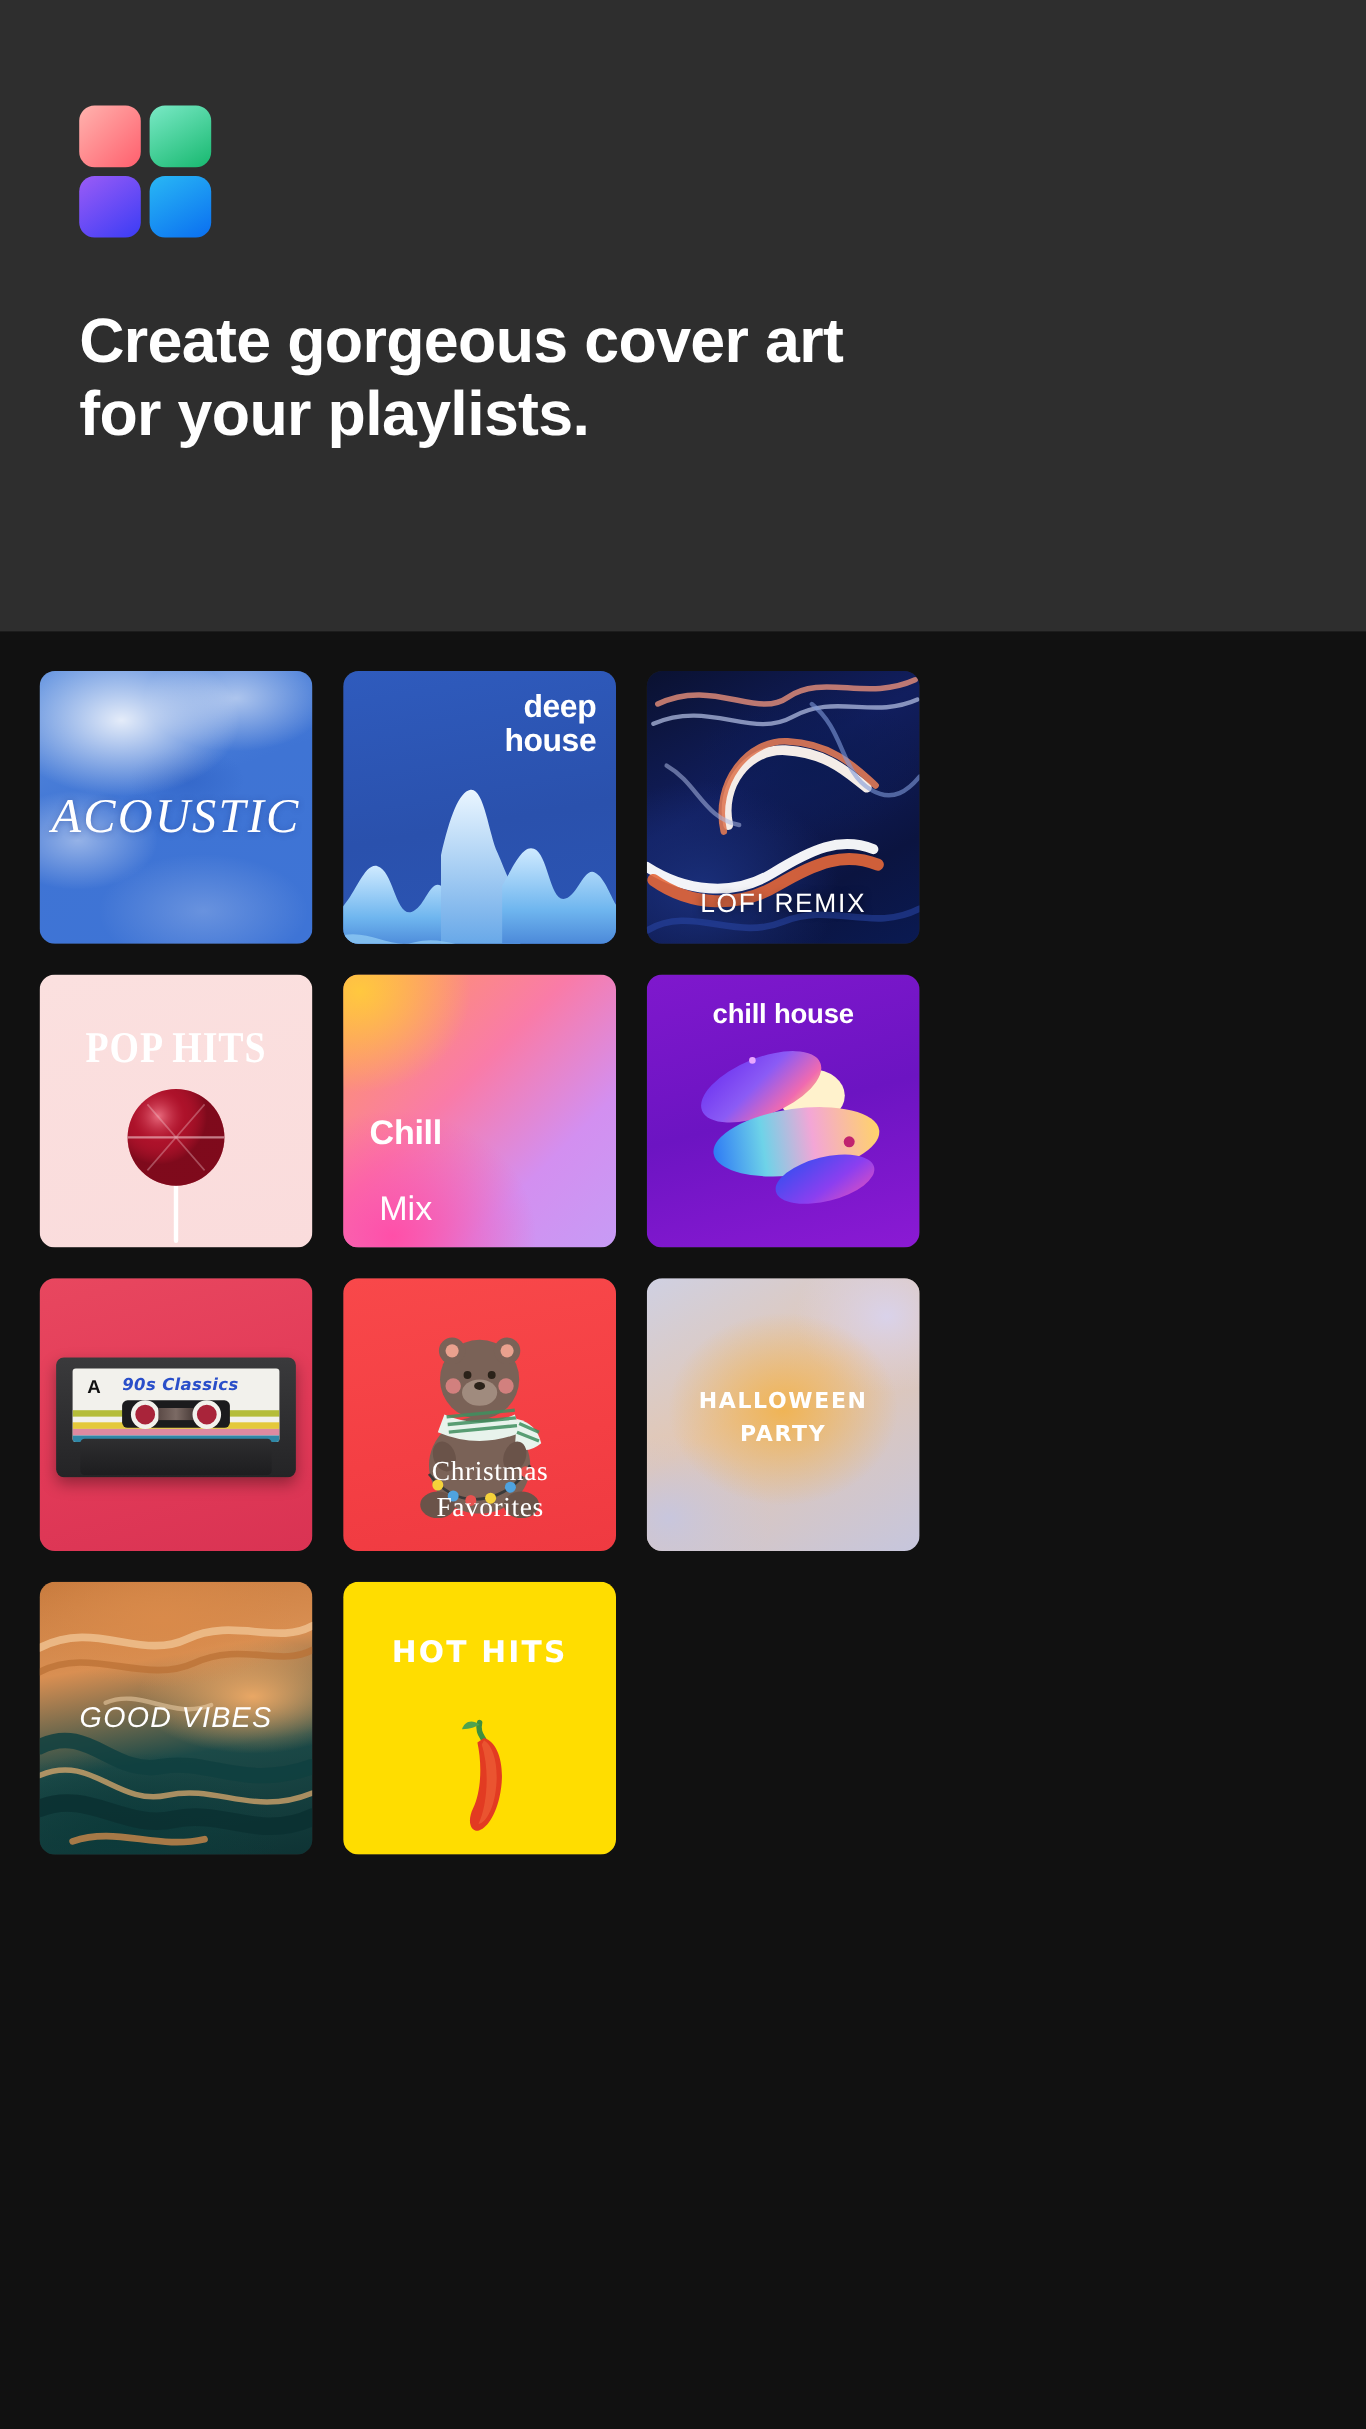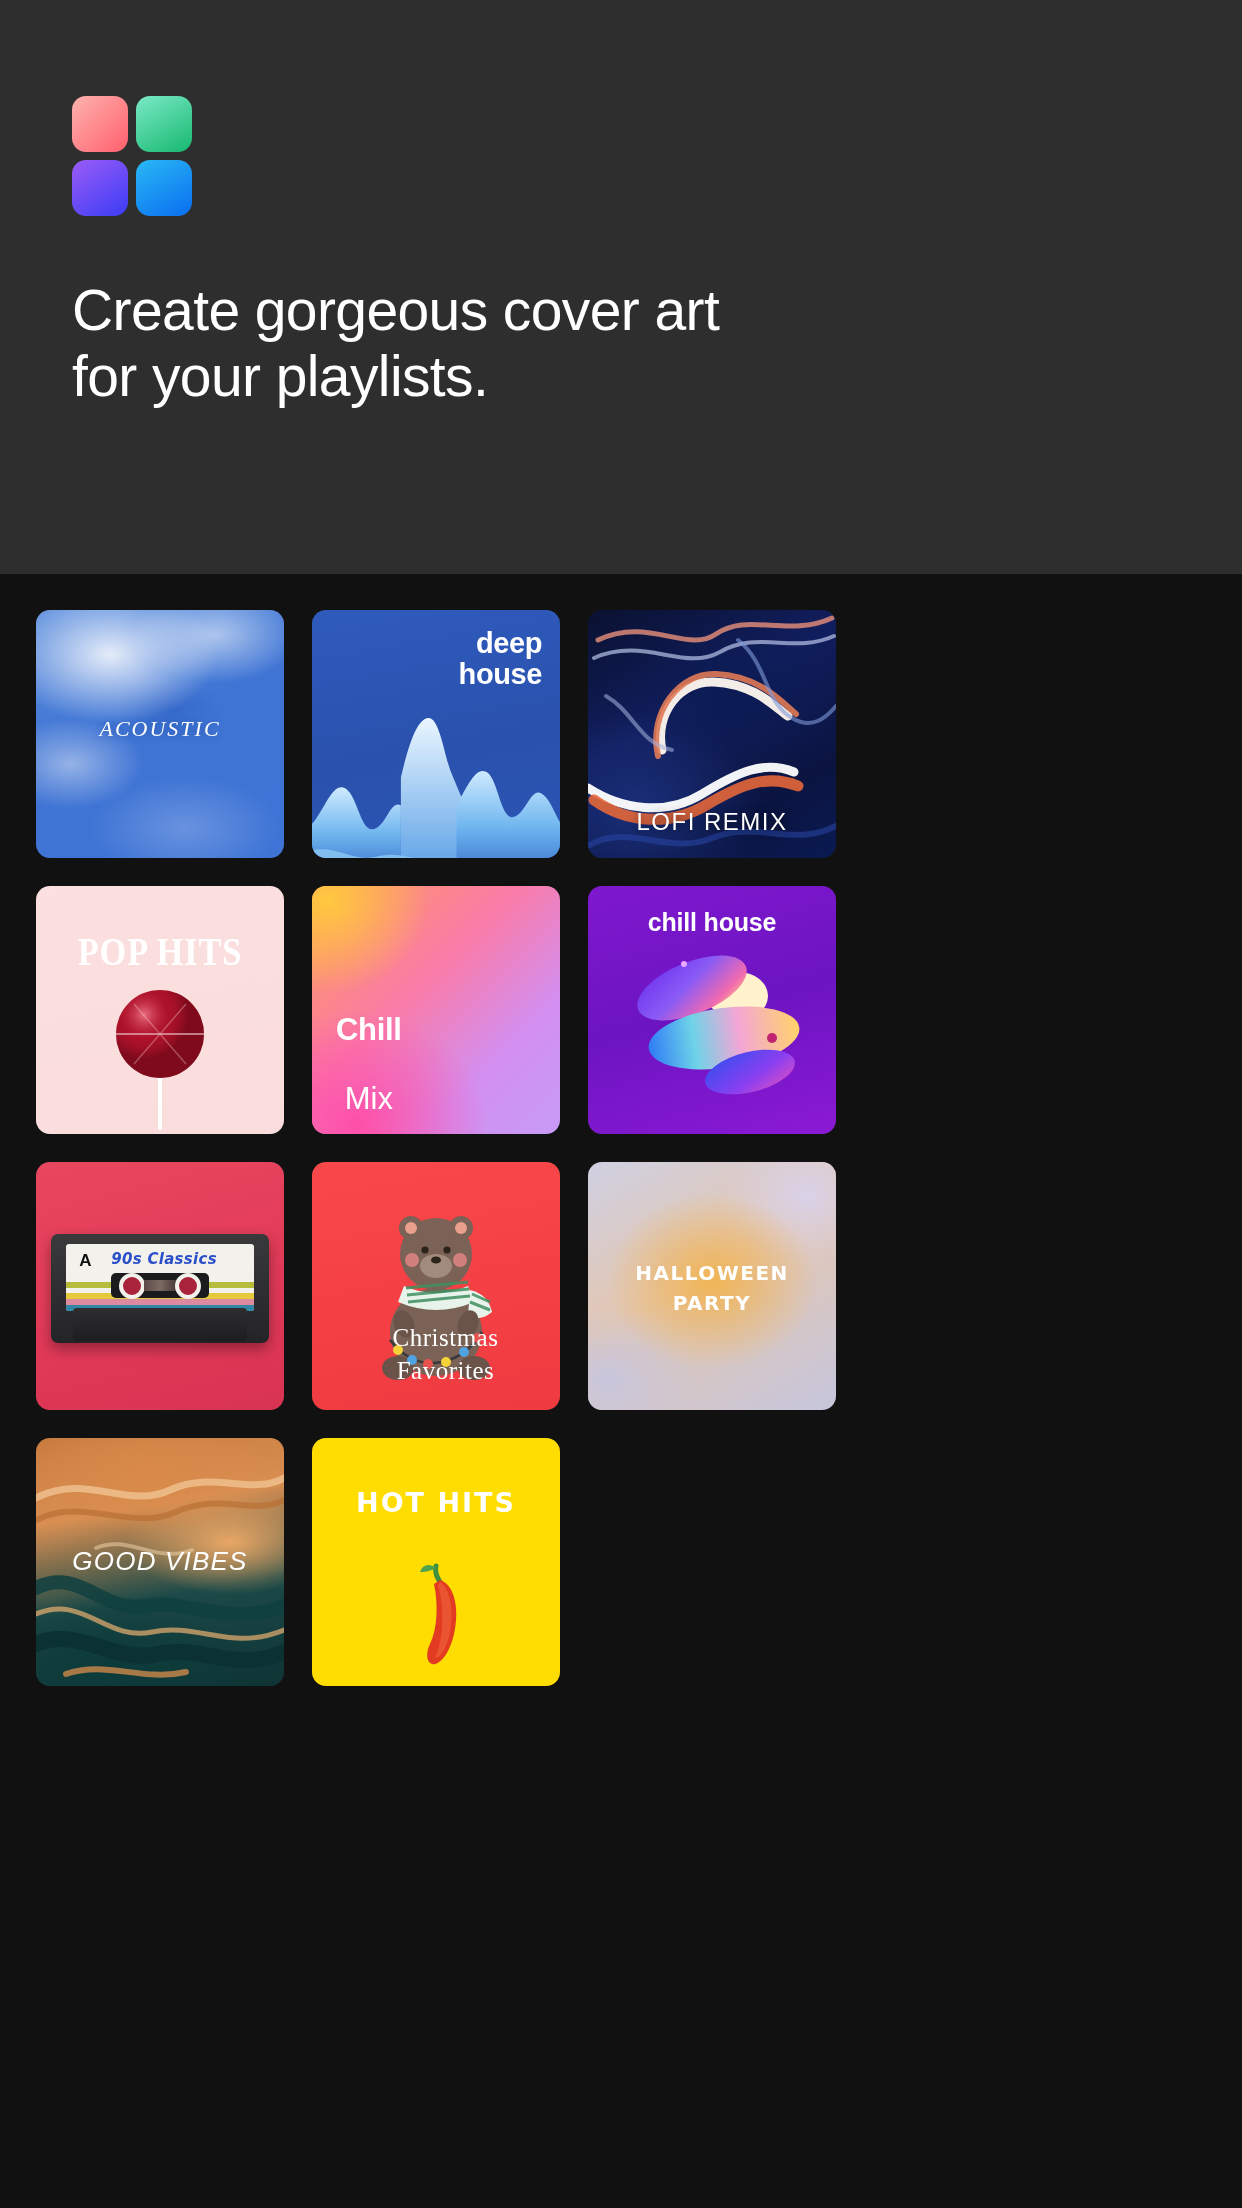--- a/index.html
+++ b/index.html
@@ -29,21 +29,21 @@
   .lt1 { background:linear-gradient(135deg,#ffb3ae 0%,#ff5f6d 100%); }
   .lt2 { background:linear-gradient(150deg,#7ae9c6 0%,#17b86f 100%); }
   .lt3 { background:linear-gradient(145deg,#9b5cf6 0%,#3a3cf5 100%); }
   .lt4 { background:linear-gradient(150deg,#29b8f5 0%,#0a6ef0 100%); }
 
   .headline {
     margin-top:62px;
     color:#ffffff;
     font-size:57px;
     line-height:1.15;
-    font-weight:400;
+    font-weight:700;
     letter-spacing:-0.6px;
     max-width:800px;
   }
   .headline .ln { display:block; }
 
   
   .grid {
     display:grid;
     grid-template-columns:repeat(3, 248px);
     gap:28px;
@@ -79,21 +79,21 @@
       radial-gradient(ellipse 52% 30% at 72% 10%, rgba(255,255,255,.55) 0%, rgba(255,255,255,0) 65%),
       radial-gradient(ellipse 42% 26% at 14% 62%, rgba(255,255,255,.45) 0%, rgba(255,255,255,0) 70%),
       radial-gradient(ellipse 55% 30% at 60% 88%, rgba(255,255,255,.22) 0%, rgba(255,255,255,0) 70%),
       radial-gradient(ellipse 30% 18% at 54% 40%, rgba(40,90,190,.45) 0%, rgba(40,90,190,0) 70%),
       linear-gradient(160deg,#5b8ede 0%,#3f74d4 45%,#3e74d6 100%);
   }
   .cap-acoustic {
     top:106px;
     font-family:"Liberation Serif", serif;
     font-style:italic;
-    font-size:22px;
+    font-size:44px;
     letter-spacing:2px;
     text-shadow:0 1px 6px rgba(30,60,140,.45);
   }
 
   
   .art-deephouse { background:linear-gradient(170deg,#2f5bbd 0%,#2a51ad 55%,#2b55b4 100%); }
   .dh-waves { position:absolute; left:-4%; bottom:-6%; width:108%; height:64%; }
   .cap-deephouse {
     font-size:29px; font-weight:700; line-height:1.08;
     letter-spacing:-0.4px;

